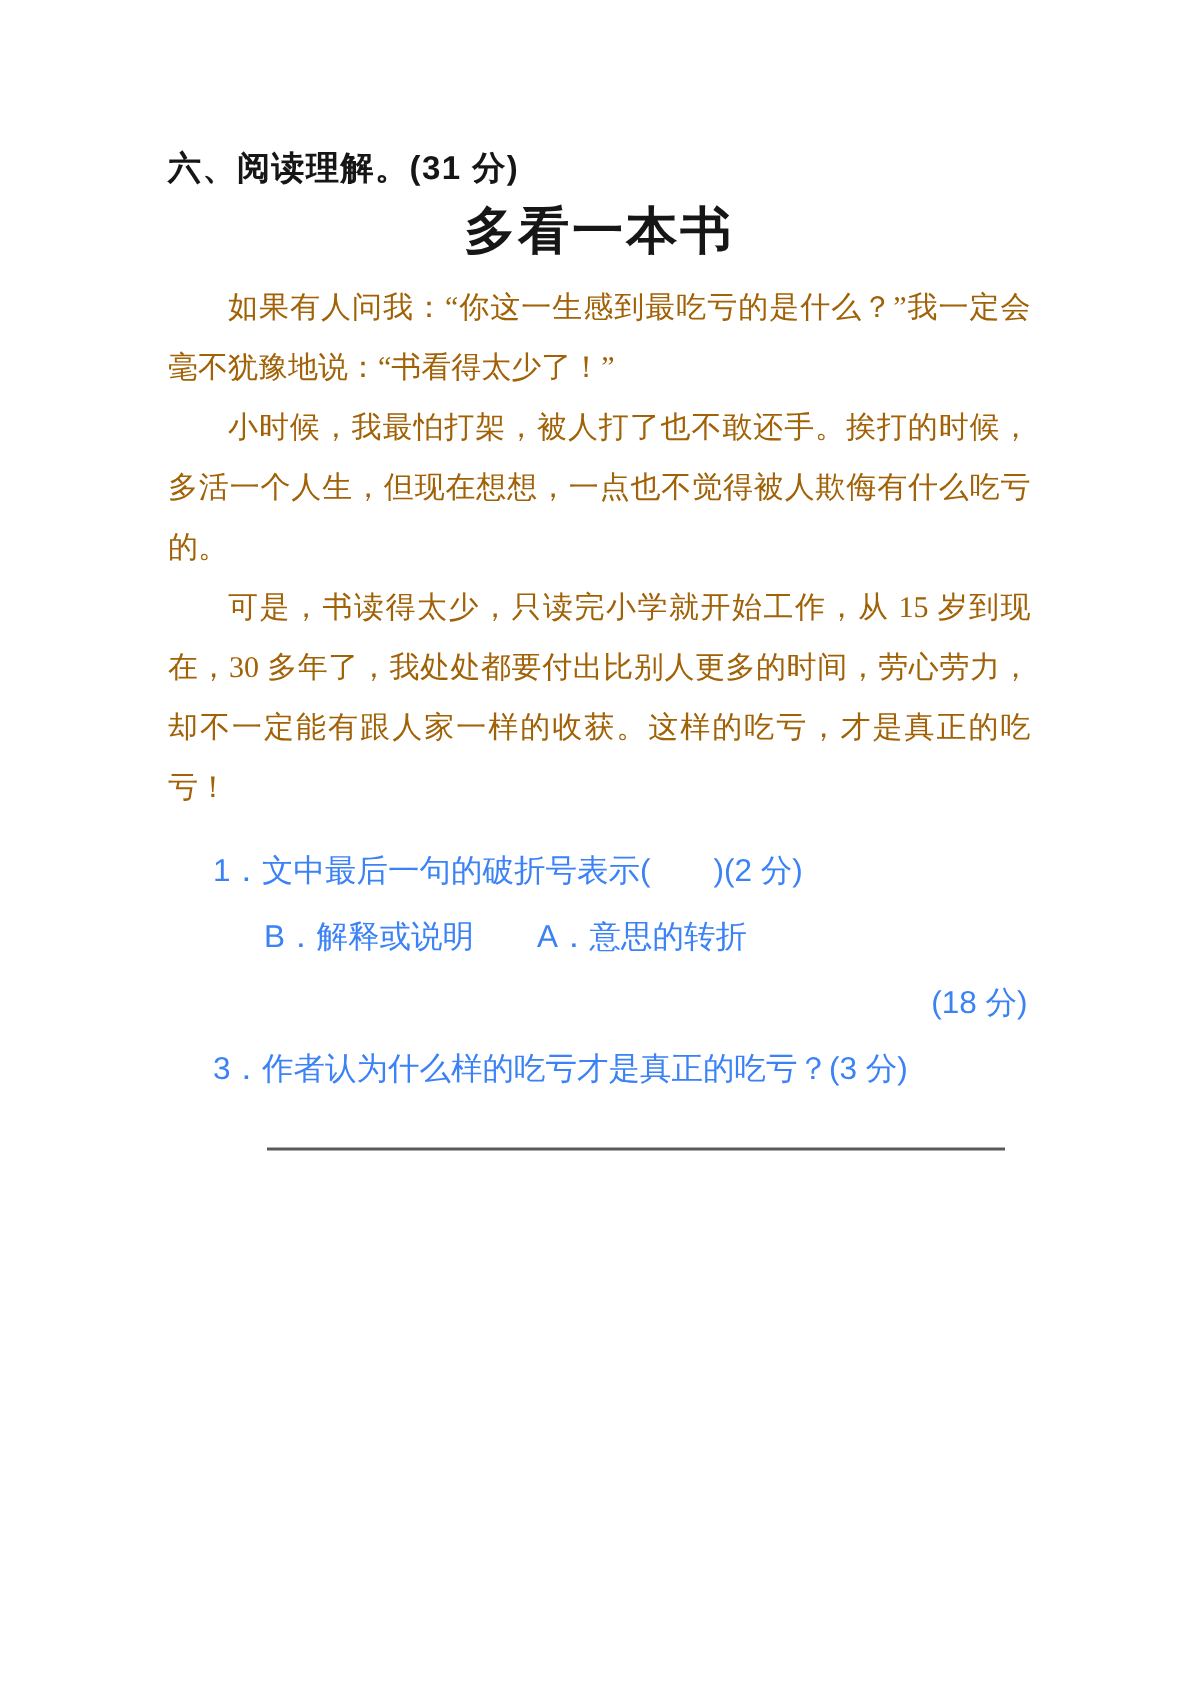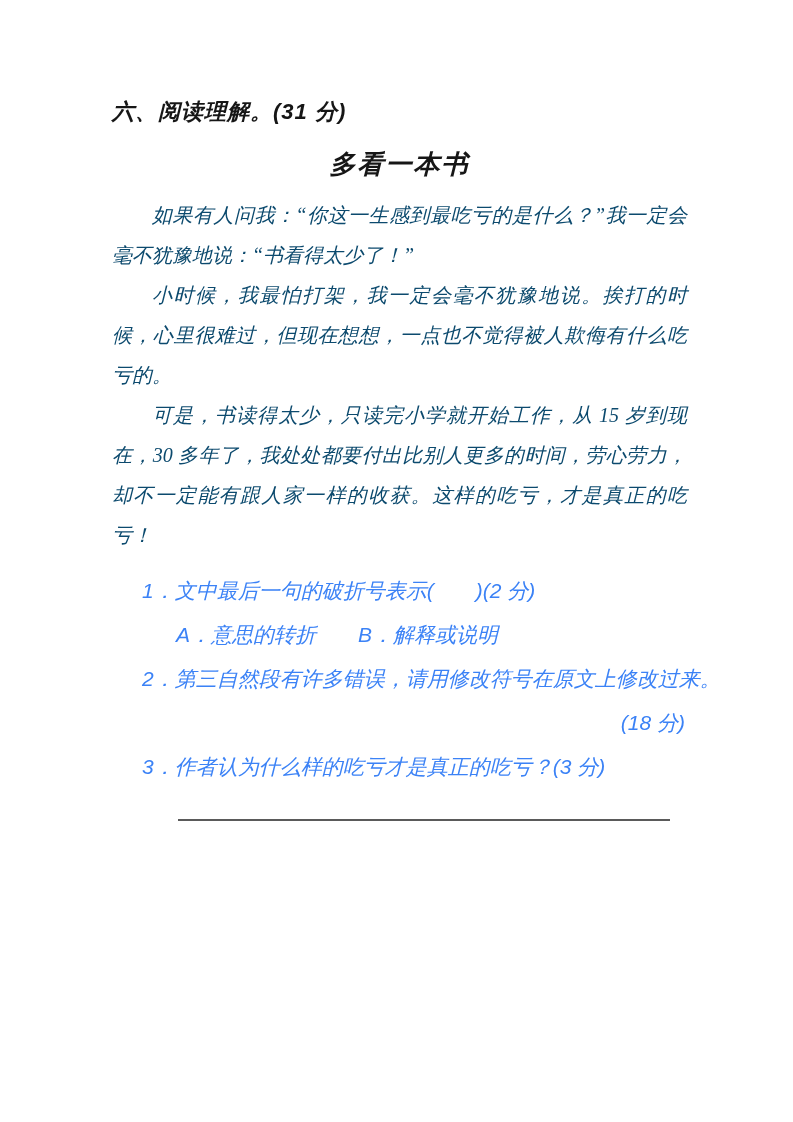--- a/index.html
+++ b/index.html
@@ -4,55 +4,54 @@
 <style>
   html, body { margin: 0; padding: 0; background: #ffffff; }
   .page {
     position: relative;
     width: 793px;
     height: 1122px;
     background: #ffffff;
     color: #1c1c1c;
     overflow: hidden;
     font-family: "Liberation Serif", serif;
-    font-style: italic;
   }
   .content {
     box-sizing: border-box;
     width: 575px;
     margin-left: 112px;
     padding-top: 97px;
   }
   .section-heading {
     font-family: "Liberation Sans", sans-serif;
     font-weight: bold;
     font-size: 22px;
     line-height: 30px;
     letter-spacing: 1px;
     color: #161616;
   }
   .passage-title {
     font-family: "Liberation Sans", sans-serif;
     font-weight: bold;
-    font-size: 26px;
+    font-size: 34px;
     line-height: 34px;
     text-align: center;
     letter-spacing: 2px;
-    margin-top: 20px;
+    margin-top: 10px;
     color: #161616;
   }
   .passage { margin-top: 14px; }
   .passage p {
     margin: 0;
     font-family: "Liberation Serif", serif;
     font-size: 20px;
     line-height: 40px;
     text-indent: 2em;
     text-align: justify;
-    color: #0c4a6e;
+    color: #a16207;
   }
   .source-note { padding-left: 1.6em; white-space: nowrap; }
   .questions {
     margin-top: 14px;
     font-family: "Liberation Sans", sans-serif;
     font-size: 21px;
     color: #3b82f6;
   }
   .question {
     margin-left: 30px;
@@ -84,34 +83,33 @@
 
 <div class="page">
   <div class="content">
 
     <div class="section-heading">六、阅读理解。(31 分)</div>
 
     <div class="passage-title">多看一本书</div>
 
     <div class="passage">
       <p>如果有人问我：“你这一生感到最吃亏的是什么？”我一定会毫不犹豫地说：“书看得太少了！”</p>
-      <p>小时候，我最怕打架，我一定会毫不犹豫地说。挨打的时候，心里很难过，但现在想想，一点也不觉得被人欺侮有什么吃亏的。</p>
+      <p>小时候，我最怕打架，被人打了也不敢还手。挨打的时候，多活一个人生，但现在想想，一点也不觉得被人欺侮有什么吃亏的。</p>
       <p>可是，书读得太少，只读完小学就开始工作，从 15 岁到现在，30 多年了，我处处都要付出比别人更多的时间，劳心劳力，却不一定能有跟人家一样的收获。这样的吃亏，才是真正的吃亏！</p>
     </div>
 
     <div class="questions">
 
       <div class="question">1．文中最后一句的破折号表示(　　)(2 分)</div>
 
       <div class="options">
+        <span>B．解释或说明</span>
         <span>A．意思的转折</span>
-        <span>B．解释或说明</span>
       </div>
 
-      <div class="question">2．第三自然段有许多错误，请用修改符号在原文上修改过来。</div>
 
       <div class="score-right">(18 分)</div>
 
       <div class="question">3．作者认为什么样的吃亏才是真正的吃亏？(3 分)</div>
 
       <div class="answer-line"></div>
     </div>
 
   </div>
 </div>

